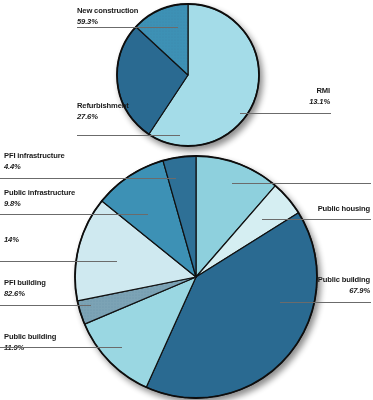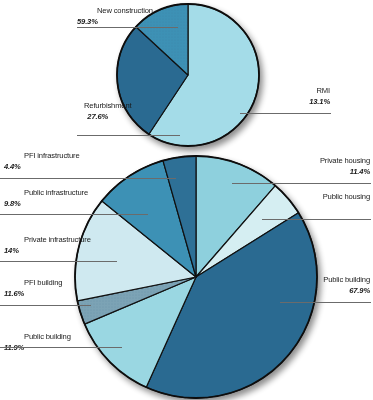--- a/index.html
+++ b/index.html
@@ -13,21 +13,21 @@
   #root{position:absolute;inset:0;}
 
   .label{
     position:absolute;
     font-size:7.6px;
     line-height:10.5px;
     color:#1a1a1a;
     white-space:nowrap;
     letter-spacing:-0.15px;
   }
-  .label .name{display:block;font-weight:400;margin-left:20px;}
+  .label .name{display:block;font-weight:700;}
   .label .val{display:block;font-weight:bold;font-style:italic;}
   .label.right{text-align:right;}
 
   .leader{
     position:absolute;
     height:1px;
     background:#6b6b6b;
   }
 
   svg.pie{position:absolute;overflow:visible;}
@@ -62,21 +62,21 @@
         <circle cx="188" cy="75" r="71" fill="none" stroke="#111111" stroke-width="1.8"></circle>
       </g>
     </svg>
 
   <div class="label" style="left:77px;top:6px;">
     <span class="name">New construction</span>
     <span class="val">59.3%</span>
   </div>
   <div class="leader" style="left:77px;top:27px;width:101px;"></div>
 
-  <div class="label" style="left:64px;top:101px;text-align:center;">
+  <div class="label" style="left:77px;top:101px;">
     <span class="name">Refurbishment</span>
     <span class="val">27.6%</span>
   </div>
   <div class="leader" style="left:77px;top:135px;width:103px;"></div>
 
   <div class="label right" style="left:240px;top:86px;width:90px;text-align:right;">
     <span class="name">RMI</span>
     <span class="val">13.1%</span>
   </div>
   <div class="leader" style="left:240px;top:113px;width:91px;"></div>
@@ -118,44 +118,39 @@
   </div>
   <div class="leader" style="left:0px;top:178px;width:176px;"></div>
 
   <div class="label" style="left:4px;top:188px;">
     <span class="name">Public infrastructure</span>
     <span class="val">9.8%</span>
   </div>
   <div class="leader" style="left:0px;top:214px;width:148px;"></div>
 
   <div class="label" style="left:4px;top:235px;">
-    <span class="name">Private infrastructure</span>
     <span class="val">14%</span>
   </div>
   <div class="leader" style="left:0px;top:261px;width:117px;"></div>
 
   <div class="label" style="left:4px;top:278px;">
     <span class="name">PFI building</span>
-    <span class="val">11.6%</span>
+    <span class="val">82.6%</span>
   </div>
   <div class="leader" style="left:0px;top:305px;width:91px;"></div>
 
   <div class="label" style="left:4px;top:332px;">
     <span class="name">Public building</span>
     <span class="val">11.9%</span>
   </div>
   <div class="leader" style="left:0px;top:347px;width:122px;"></div>
 
-  <div class="label right" style="left:275px;top:156px;width:95px;">
-    <span class="name">Private housing</span>
-    <span class="val">11.4%</span>
-  </div>
   <div class="leader" style="left:232px;top:183px;width:139px;"></div>
 
-  <div class="label right" style="left:275px;top:192px;width:95px;text-align:right;">
+  <div class="label right" style="left:275px;top:204px;width:95px;text-align:right;">
     <span class="name">Public housing</span>
   </div>
   <div class="leader" style="left:262px;top:219px;width:109px;"></div>
 
   <div class="label right" style="left:275px;top:275px;width:95px;">
     <span class="name">Public building</span>
     <span class="val">67.9%</span>
   </div>
   <div class="leader" style="left:280px;top:302px;width:91px;"></div>
 

